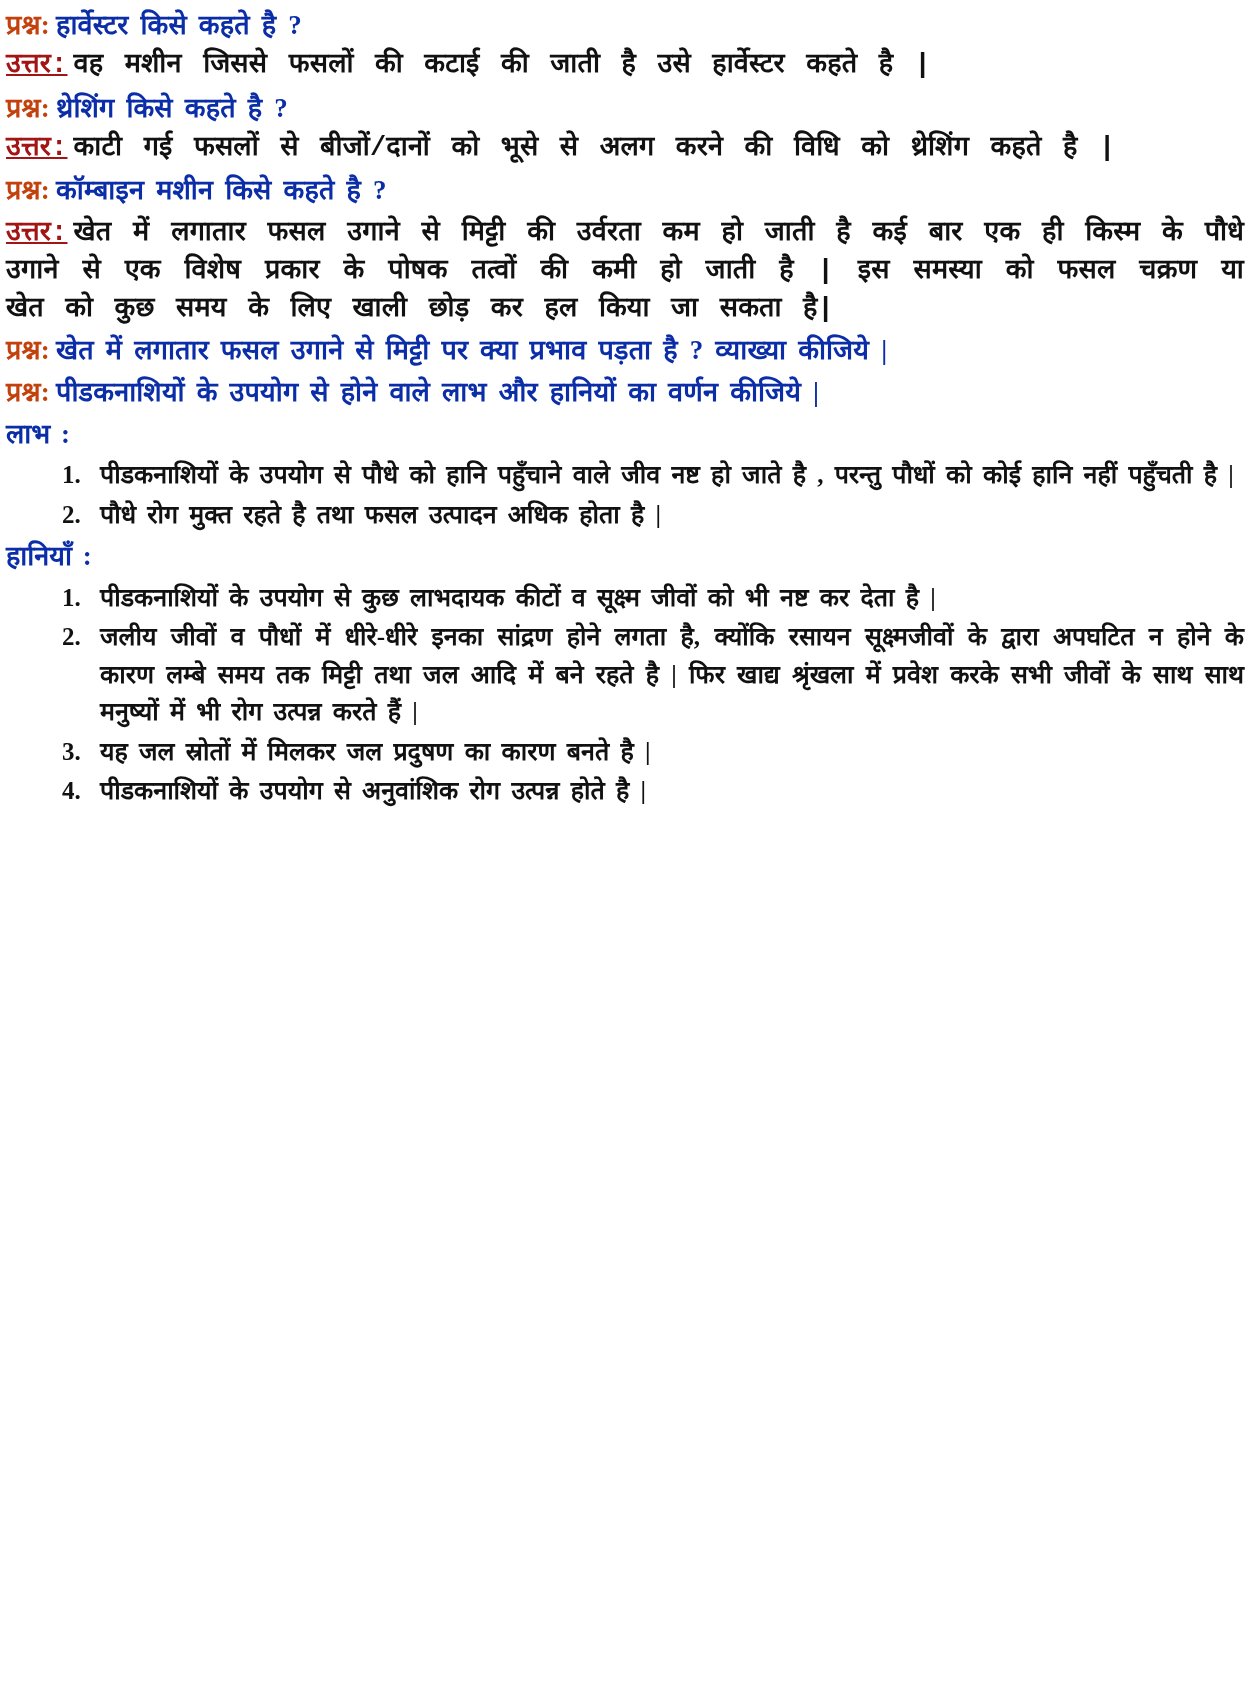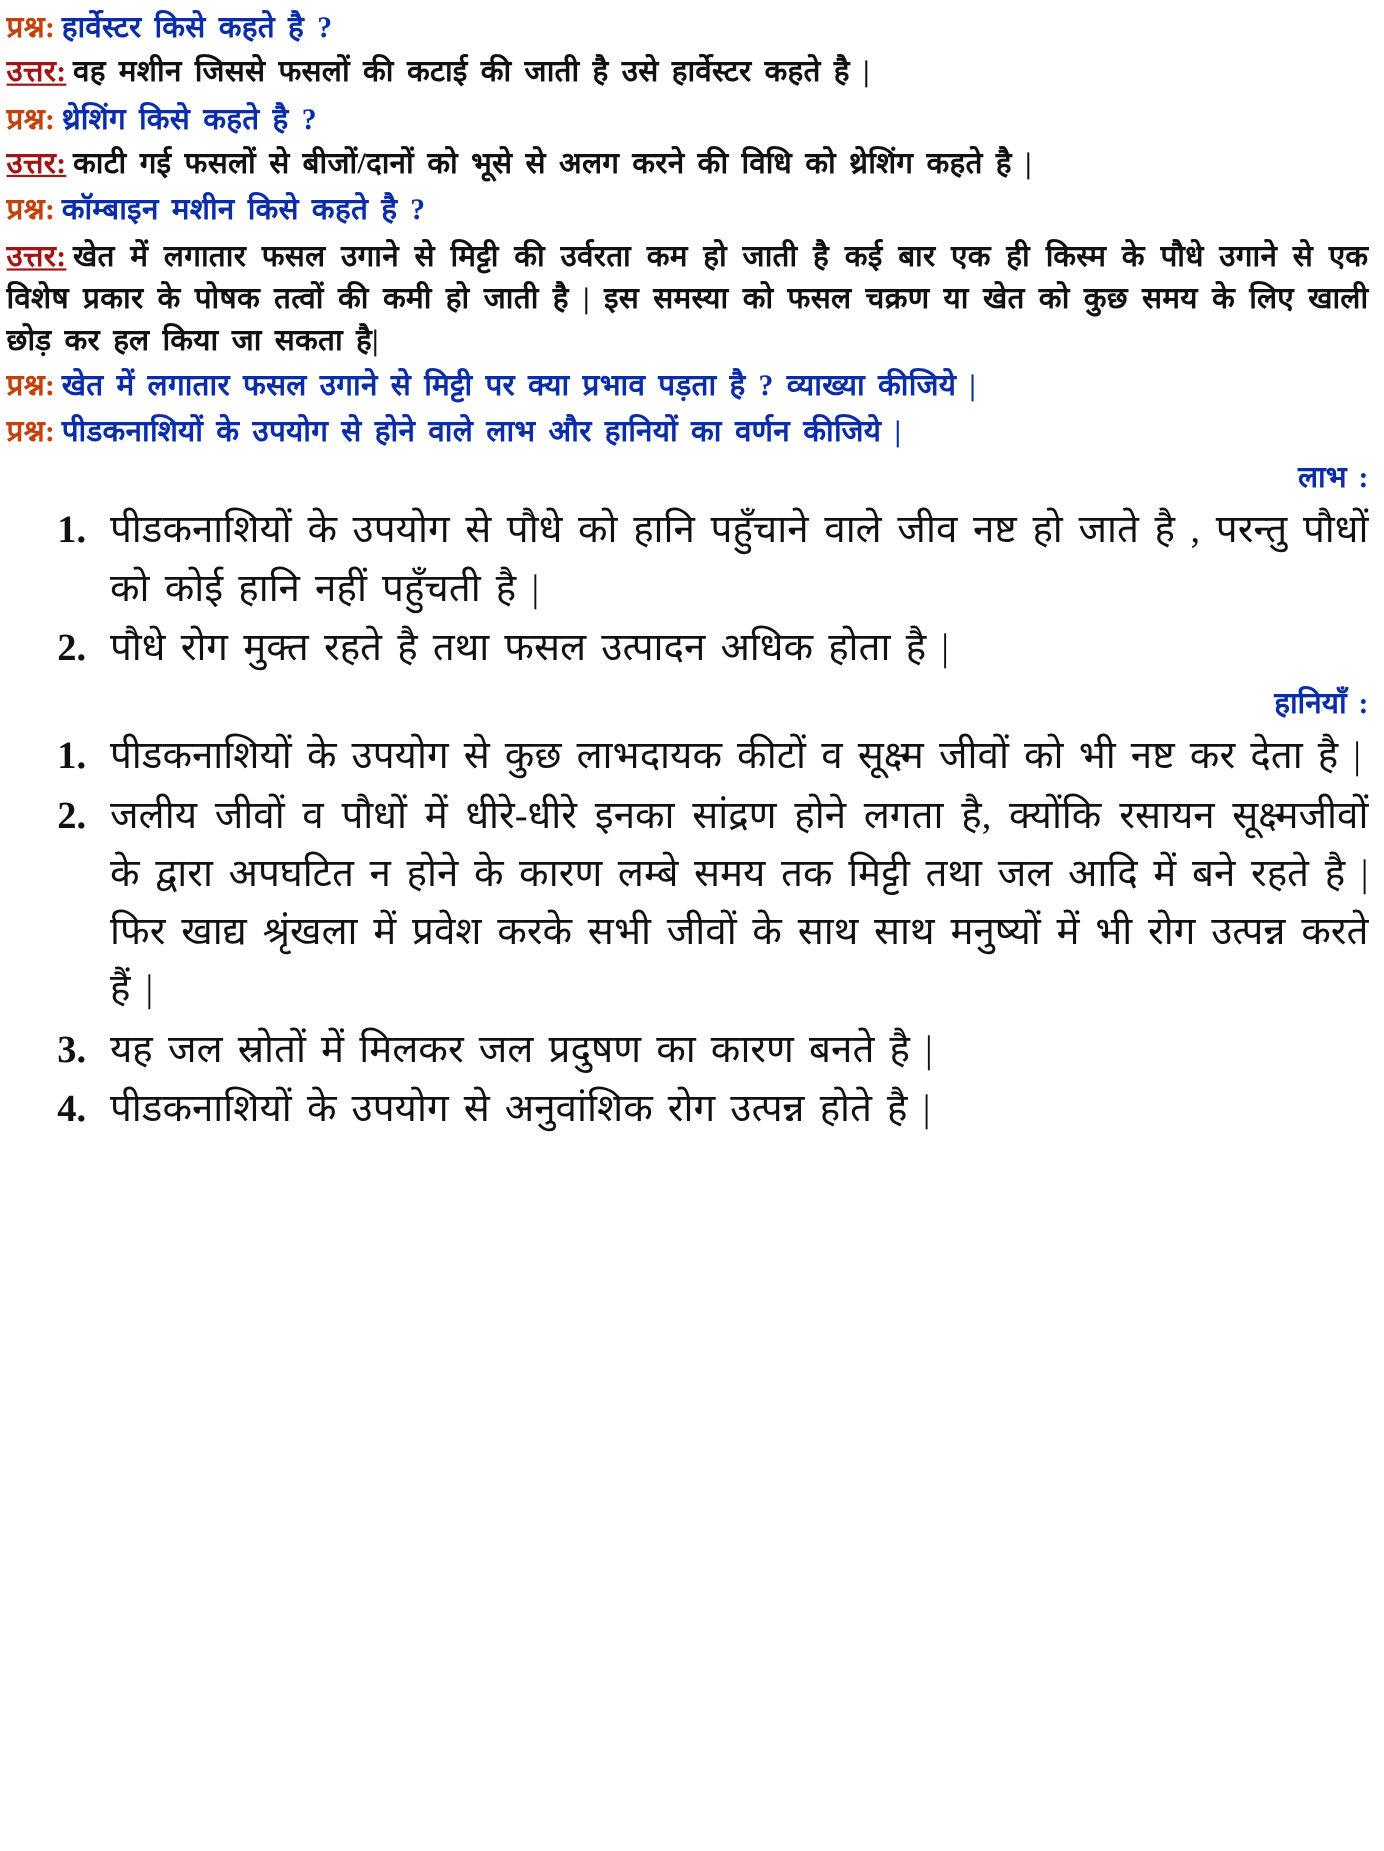--- a/index.html
+++ b/index.html
@@ -43,38 +43,38 @@
   .a-label {
     color: #a31414;
     font-weight: bold;
     margin-right: 6px;
     text-decoration: underline;
     text-underline-offset: 2px;
     word-spacing: normal;
   }
   .a-line {
     color: #111111;
+    font-family: Liberation Mono, monospace;
   }
   .section-head {
     color: #0b2ea8;
     font-size: 27px;
     font-weight: bold;
     line-height: 1.45;
     margin: 4px 0 2px 0;
     word-spacing: 4px;
-    text-align: right;
   }
   ol.items {
     margin: 0 0 4px 0;
     padding-left: 86px;
     list-style-position: outside;
   }
   ol.items > li {
-    font-size: 35px;
-    font-weight: normal;
+    font-size: 25px;
+    font-weight: bold;
     line-height: 1.5;
     color: #111111;
     text-align: justify;
     text-justify: inter-word;
     word-spacing: 5px;
     margin-bottom: 2px;
     padding-left: 8px;
   }
   ol.items > li::marker {
     font-family: "Liberation Serif", serif;

